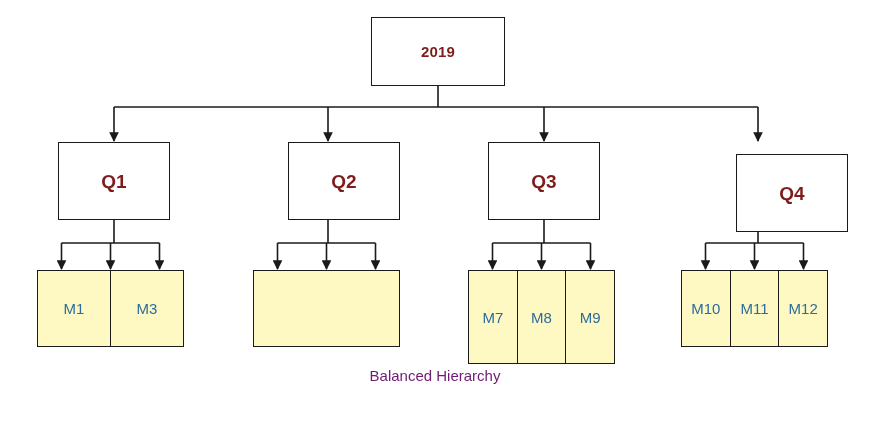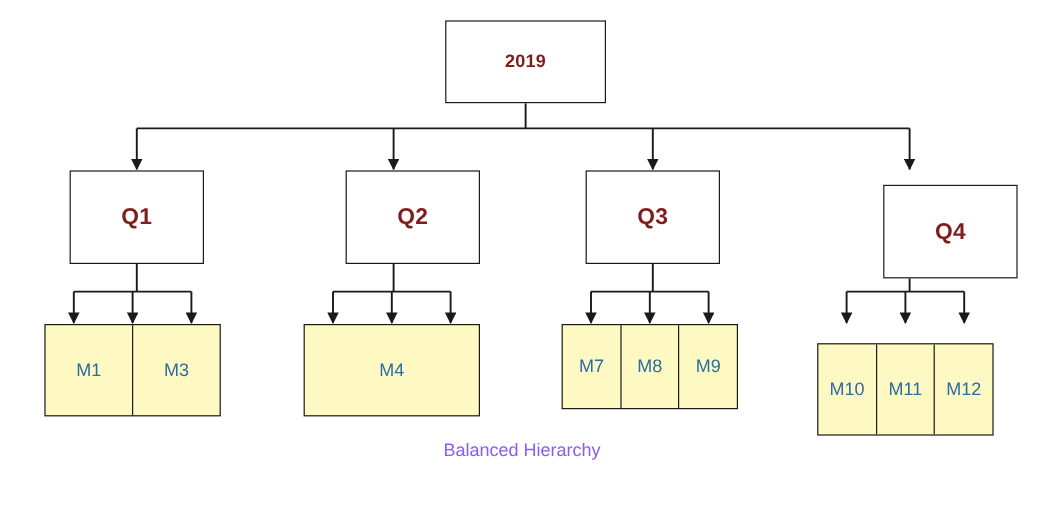--- a/index.html
+++ b/index.html
@@ -67,21 +67,21 @@
     border-right: 1.6px solid #1a1a1a;
   }
   .leaf-cell:last-child {
     border-right: none;
   }
   .caption {
     position: absolute;
     left: 0;
     width: 870px;
     text-align: center;
-    color: #8b5cf6;
+    color: #701a75;
     font-size: 15px;
     line-height: 1;
     white-space: nowrap;
   }
 </style>
 </head>
 <body>
 
 <div id="canvas">
 
@@ -128,28 +128,27 @@
       <div class="node node-quarter" style="left: 272px; top: 142px; width: 112px; height: 78px; margin-left: 16px;">Q2</div>
       <div class="node node-quarter" style="left: 488px; top: 142px; width: 112px; height: 78px;">Q3</div>
       <div class="node node-quarter" style="left: 736px; top: 142px; width: 112px; height: 78px; margin-top: 12px;">Q4</div>
     </div>
   <div id="leaf-layer">
       <div class="leaf-group" style="left: 37px; top: 270px; width: 147px; height: 77px;">
         <div class="leaf-cell">M1</div>
         <div class="leaf-cell">M3</div>
       </div>
       <div class="leaf-group" style="left: 253px; top: 270px; width: 147px; height: 77px;">
-        <div class="leaf-cell">M4</div>
       </div>
-      <div class="leaf-group" style="left: 468px; top: 270px; width: 147px; height: 71px;">
+      <div class="leaf-group" style="left: 468px; top: 270px; width: 147px; height: 94px;">
         <div class="leaf-cell">M7</div>
         <div class="leaf-cell">M8</div>
         <div class="leaf-cell">M9</div>
       </div>
-      <div class="leaf-group" style="left: 681px; top: 286px; width: 147px; height: 77px;">
+      <div class="leaf-group" style="left: 681px; top: 270px; width: 147px; height: 77px;">
         <div class="leaf-cell">M10</div>
         <div class="leaf-cell">M11</div>
         <div class="leaf-cell">M12</div>
       </div>
     </div>
 
   <div class="caption" style="top: 368px;">Balanced Hierarchy</div>
 
 </div>
 

